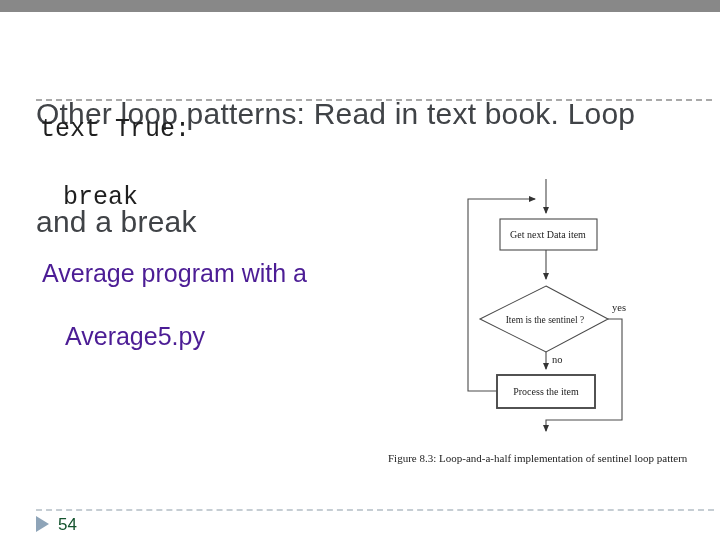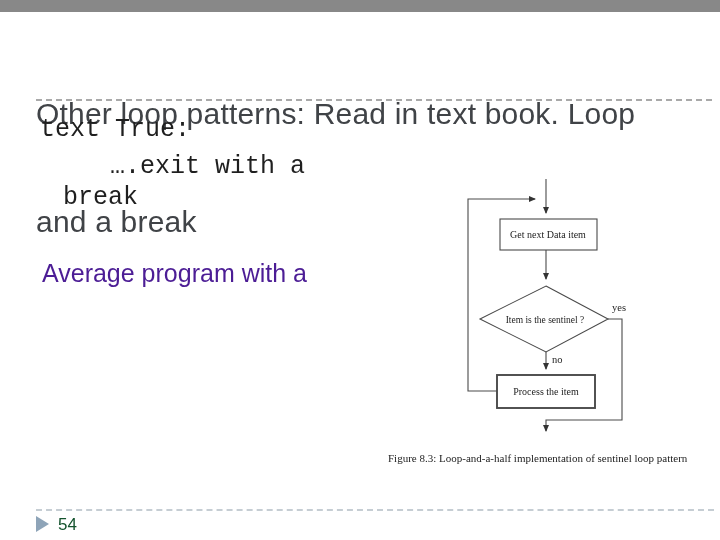--- a/index.html
+++ b/index.html
@@ -47,24 +47,24 @@
 <div class="slide">
 
   <div class="abs page-title">
     <div>Other loop patterns: Read in text book. Loop</div>
     <div>and a break</div>
   </div>
 
   <div class="divider top"></div>
 
   <div class="abs code-line" style="left:40px;top:103px;">text True:</div>
-  <div class="abs code-line" style="left:110px;top:140px;">….exit with a</div>
   <div class="abs code-line" style="left:63px;top:171px;">break</div>
 
   <div class="abs body-line" style="left:42px;top:246px;">Average program with a</div>
+  <div class="abs body-line" style="left:65px;top:309px;">Average5.py</div>
 
   <div class="abs figure">
     <svg viewBox="0 0 345 310" width="345" height="310">
       <defs>
         <marker id="arrow" markerWidth="9" markerHeight="8" refX="6" refY="3" orient="auto" markerUnits="userSpaceOnUse">
           <path d="M0,0 L7,3 L0,6 z" fill="#333333"></path>
         </marker>
       </defs>
       <g stroke="#4a4a4a" stroke-width="1.1" fill="none">
 

